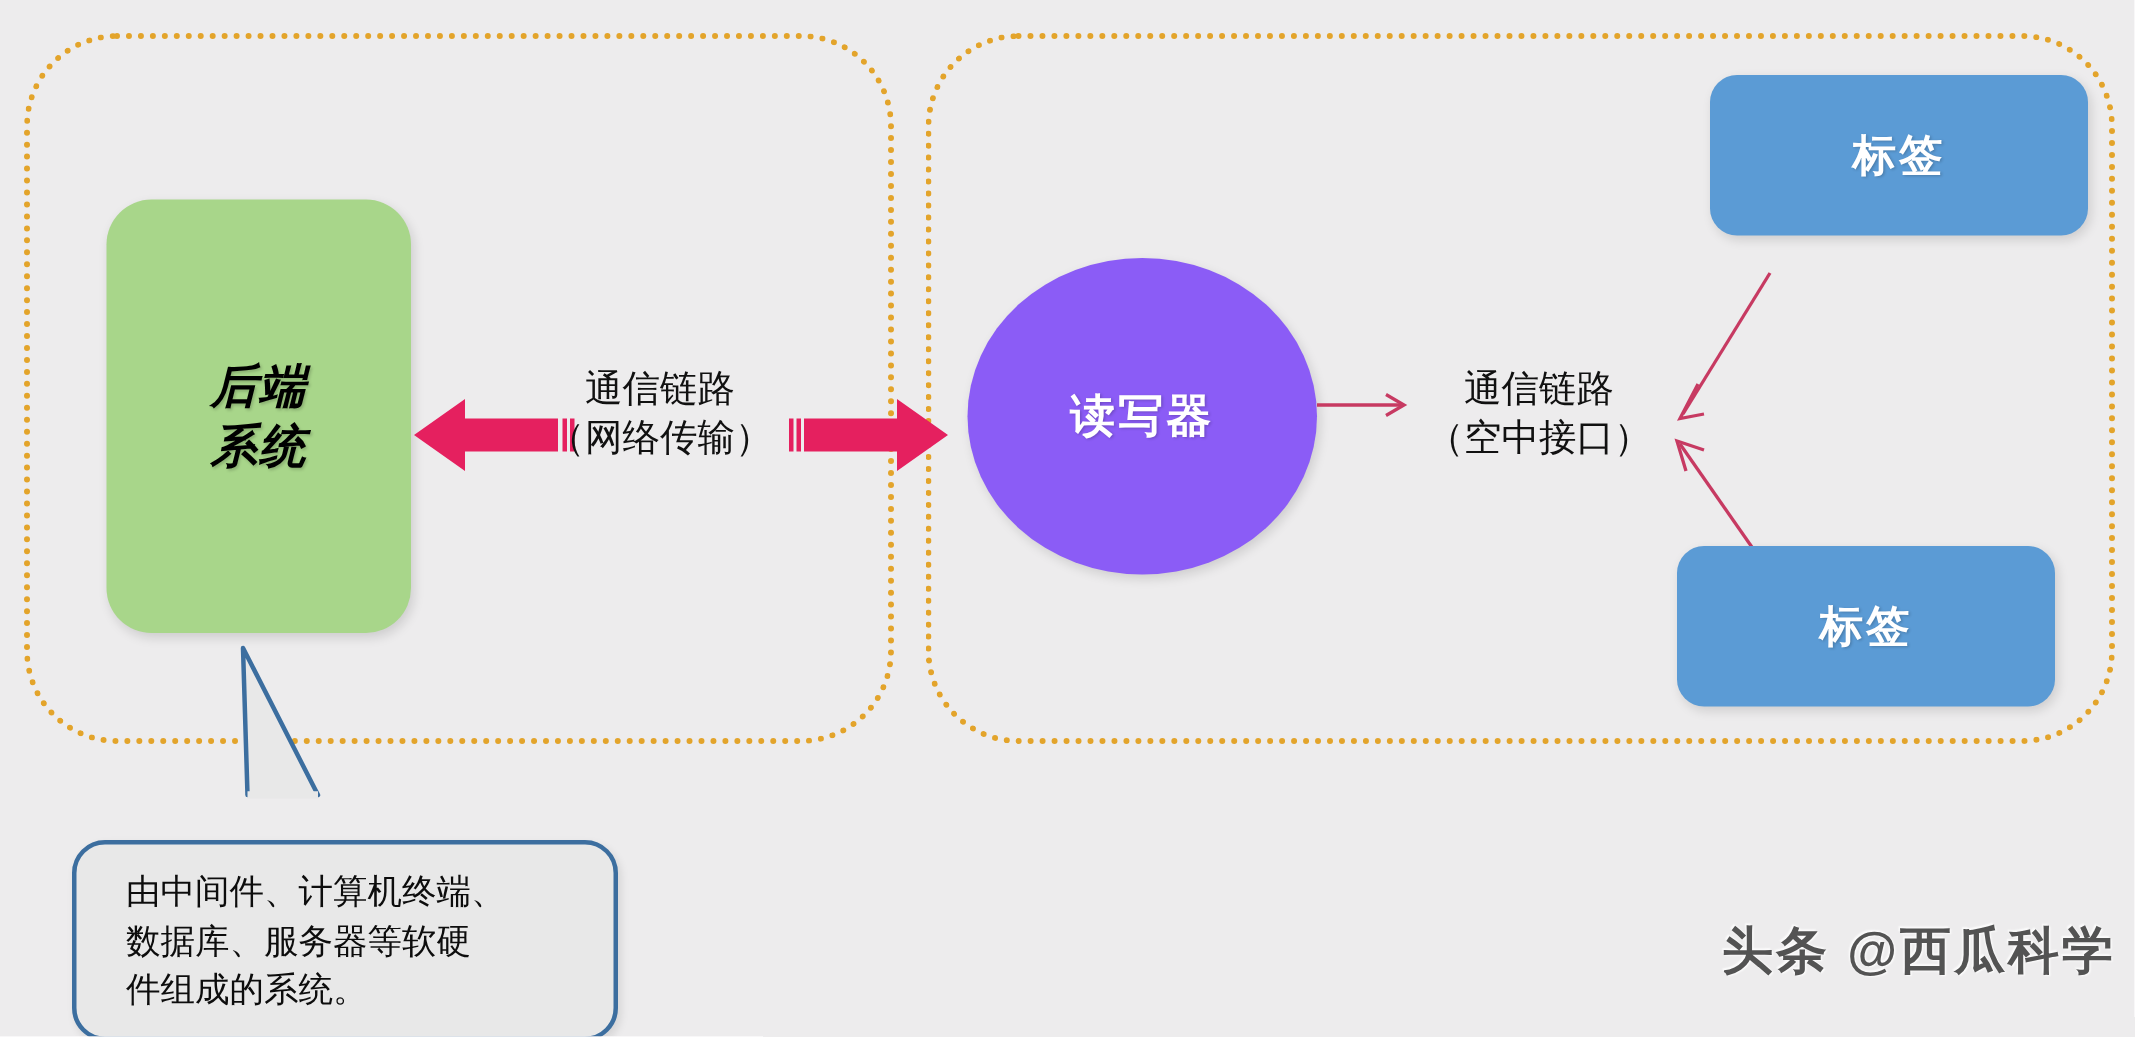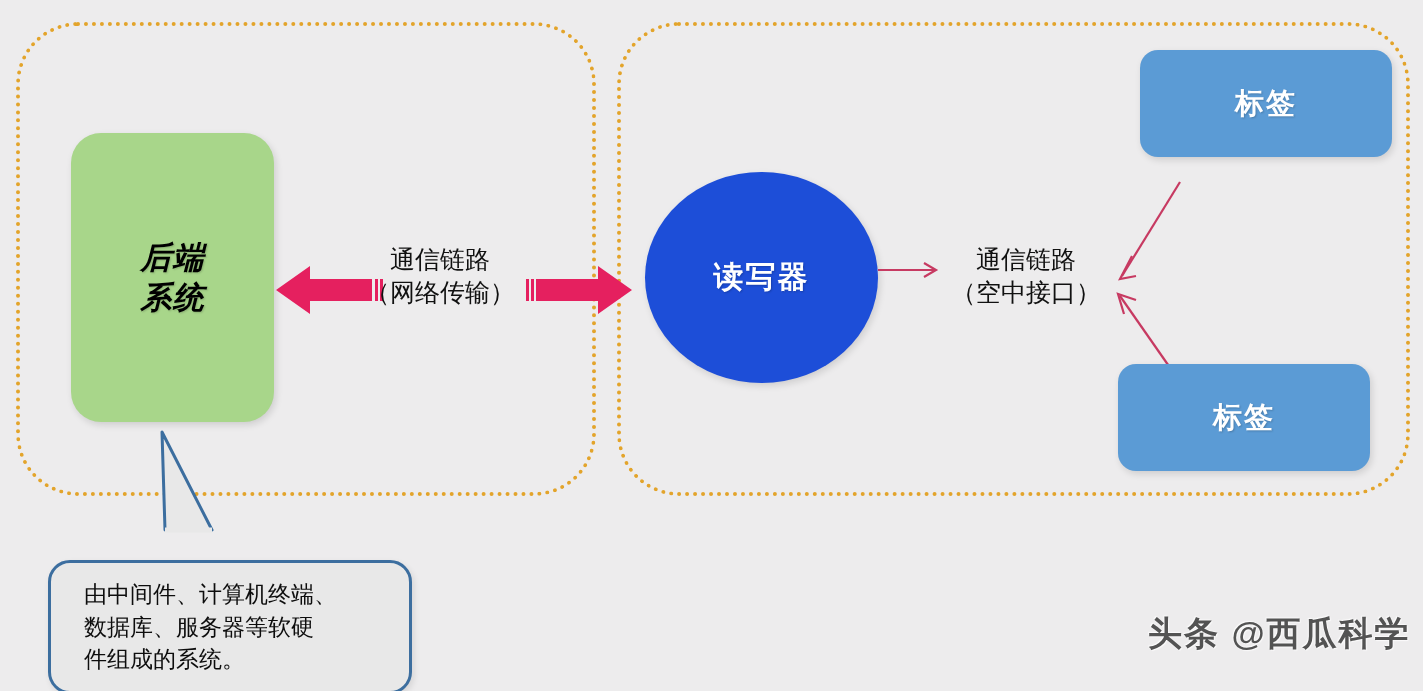--- a/index.html
+++ b/index.html
@@ -65,21 +65,21 @@
     font-style: italic;
   }
 
   
   #reader-node {
     position: absolute;
     left: 645px;
     top: 172px;
     width: 233px;
     height: 211px;
-    background: #1d4ed8;
+    background: #8b5cf6;
     border-radius: 50%;
     box-shadow: 2px 3px 7px rgba(0,0,0,0.13);
     display: flex;
     align-items: center;
     justify-content: center;
   }
   #reader-node .node-label {
     color: #ffffff;
     font-size: 30px;
     font-weight: bold;

